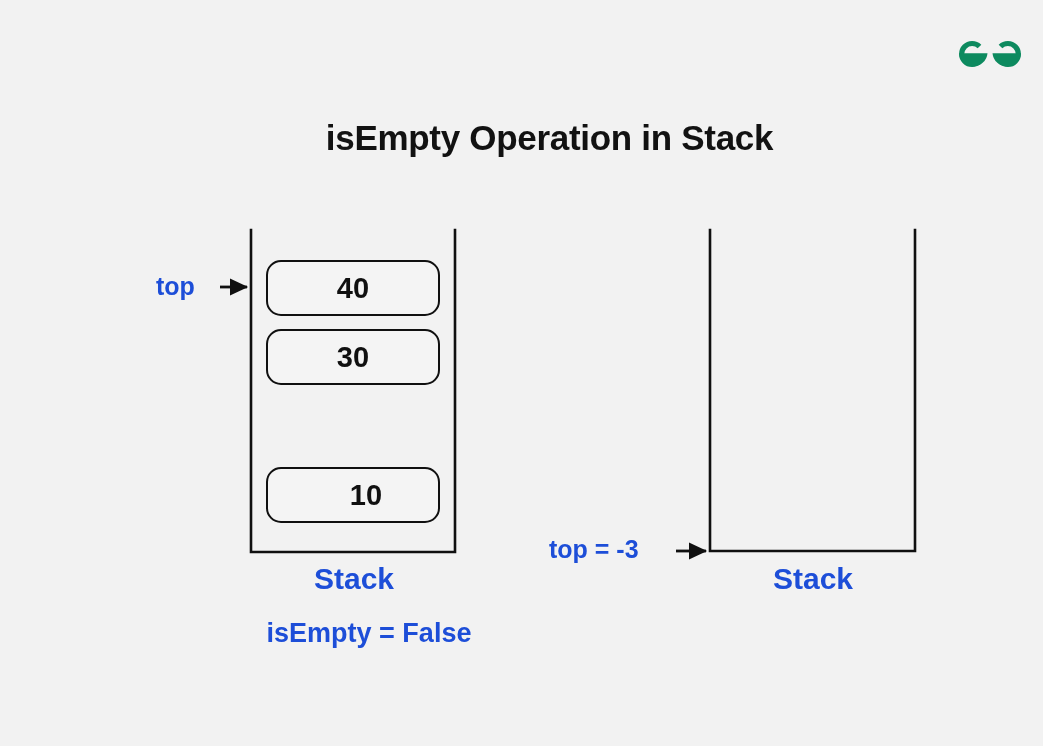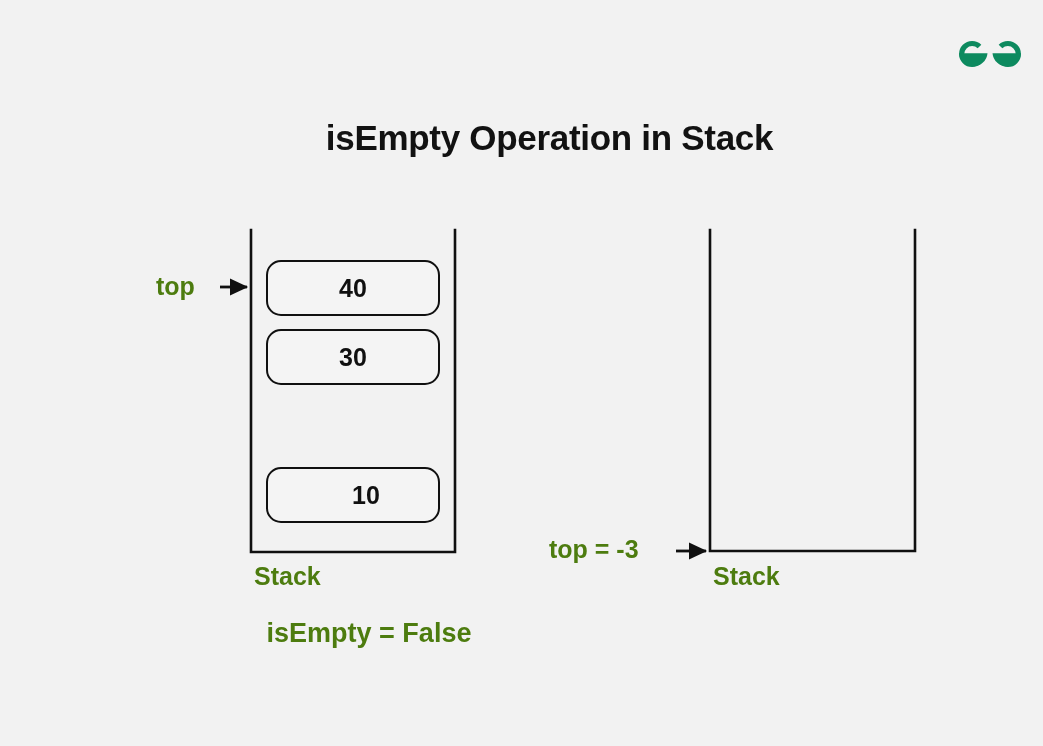--- a/index.html
+++ b/index.html
@@ -59,34 +59,34 @@
     position: absolute;
     width: 174px;
     height: 56px;
     border: 2.4px solid #101010;
     border-radius: 15px;
     background: #f4f4f4;
     box-sizing: border-box;
     display: flex;
     align-items: center;
     justify-content: center;
-    font-size: 25px;
+    font-size: 29px;
     font-weight: bold;
     color: #101010;
   }
 
   
   .lbl {
     position: absolute;
-    color: #4d7c0f;
+    color: #1d4ed8;
     font-weight: bold;
     white-space: nowrap;
   }
   .pointer-label { font-size: 25px; }
-  .stack-caption { font-size: 25px; }
+  .stack-caption { font-size: 30px; text-align: center; }
   .result-caption { font-size: 27px; text-align: center; }
 </style>
 </head>
 <body>
 
 <div id="canvas">
 
   <div id="gfg-logo">
     <svg viewBox="0 0 68 44" width="68" height="44" aria-hidden="true">
       <g fill="none" stroke="#0d8a5f" stroke-width="5.2">

